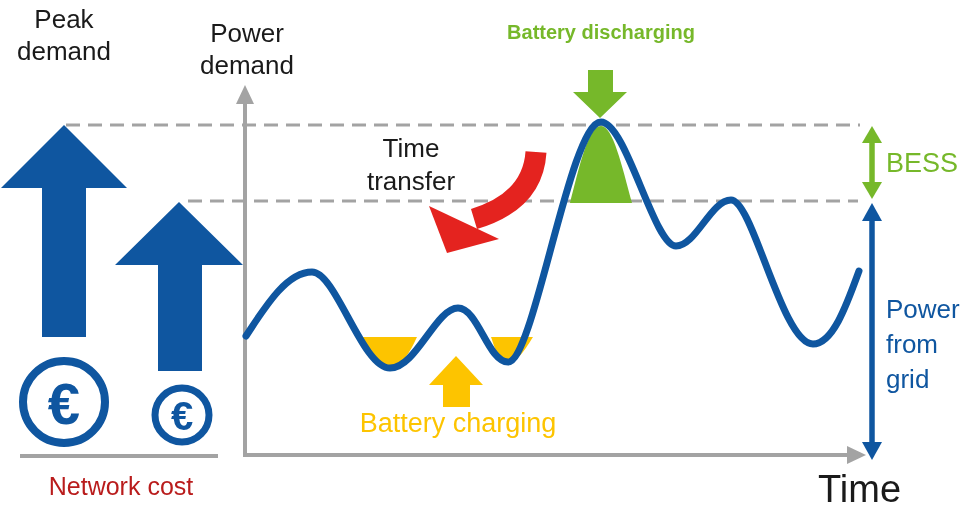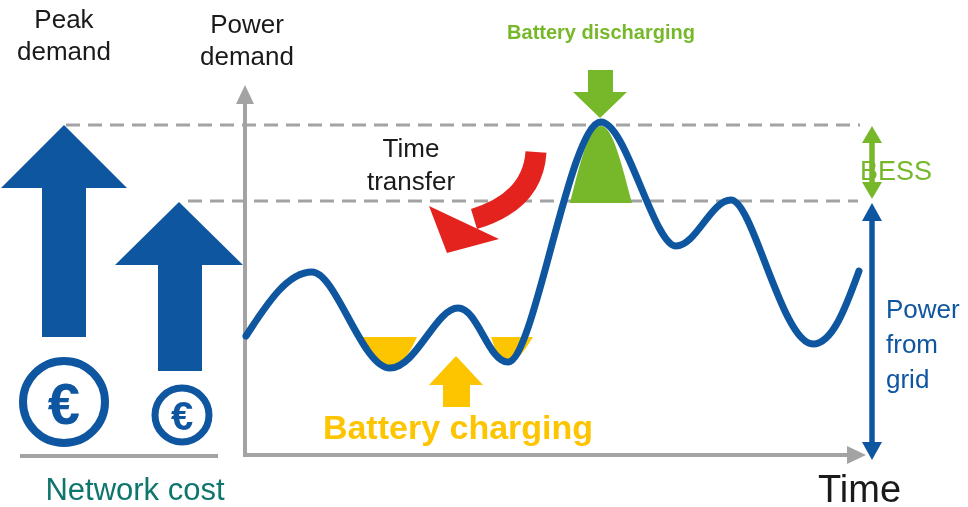--- a/index.html
+++ b/index.html
@@ -7,27 +7,27 @@
     position: relative;
     width: 968px; height: 507px;
     overflow: hidden;
     font-family: "Liberation Sans", sans-serif;
     background: #ffffff;
   }
   #diagram-svg { position: absolute; left: 0; top: 0; }
   .lbl { position: absolute; white-space: pre-line; }
   .lbl.center { text-align: center; }
   #peak-demand-label   { left: -2px;  top: 3px;   width: 132px; font-size: 26px; line-height: 32px; color: #1a1a1a; }
-  #power-demand-label  { left: 177px; top: 8px;   width: 140px; font-size: 26px; line-height: 32px; color: #1a1a1a; }
+  #power-demand-label  { left: 177px; top: 17px;   width: 140px; font-size: 26px; line-height: 32px; color: #1a1a1a; }
   #battery-discharging-label { left: 440px; top: 21px; width: 322px; font-size: 20px; font-weight: bold; color: #76b82a; }
   #peak-transfer-label { left: 346px; top: 132px; width: 130px; font-size: 26px; line-height: 33px; color: #1a1a1a; }
-  #bess-label          { left: 860px; top: 148px; width: 80px;  font-size: 27px; color: #76b82a; margin-top: 8px; }
+  #bess-label          { left: 886px; top: 148px; width: 80px;  font-size: 27px; color: #76b82a; }
   #power-from-grid-label { left: 886px; top: 292px; width: 92px; font-size: 26px; line-height: 35px; color: #0f56a0; }
-  #battery-charging-label { left: 317px; top: 408px; width: 282px; font-size: 34px; font-weight: bold; color: #fdc400; }
-  #network-cost-label  { left: 34px;  top: 472px; width: 202px; font-size: 31px; color: #0f766e; }
+  #battery-charging-label { left: 317px; top: 408px; width: 282px; font-size: 27px; font-weight: normal; color: #fdc400; }
+  #network-cost-label  { left: 20px;  top: 472px; width: 202px; font-size: 25px; color: #b91c1c; }
   #time-label          { left: 818px; top: 468px; width: 100px; font-size: 38px; color: #1a1a1a; }
 </style>
 </head>
 <body>
 
 <div id="stage">
 
   <svg id="diagram-svg" width="968" height="507" viewBox="0 0 968 507">
 
     <line x1="66" y1="125" x2="860" y2="125" stroke="#a3a3a3" stroke-width="3" stroke-dasharray="14 8"></line>

